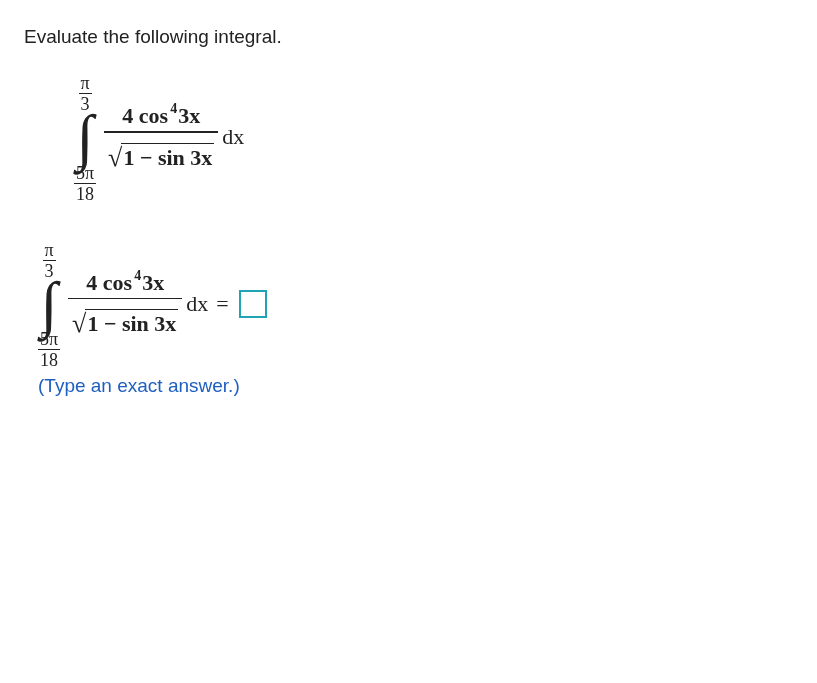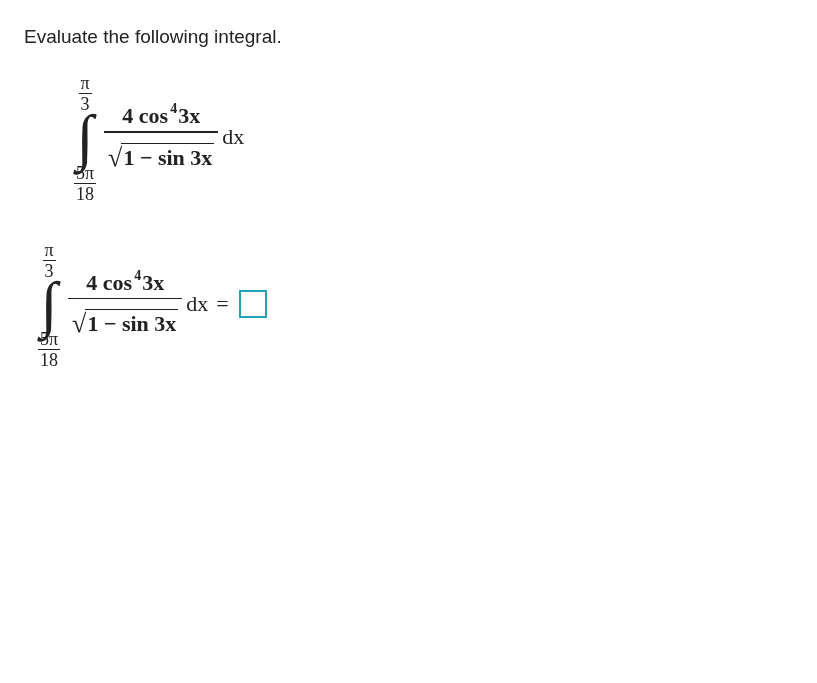--- a/index.html
+++ b/index.html
@@ -207,13 +207,14 @@
             <span class="radical">√</span>
             <span class="radicand">1 − sin 3x</span>
           </span>
         </span>
       </span>
       <span class="dx">dx</span>
       <span class="eq">=</span>
       <span class="answer-box"></span>
     </div>
   </div>
+  <div class="hint">(Type an exact answer.)</div>
 </div>
 
 </body></html>

